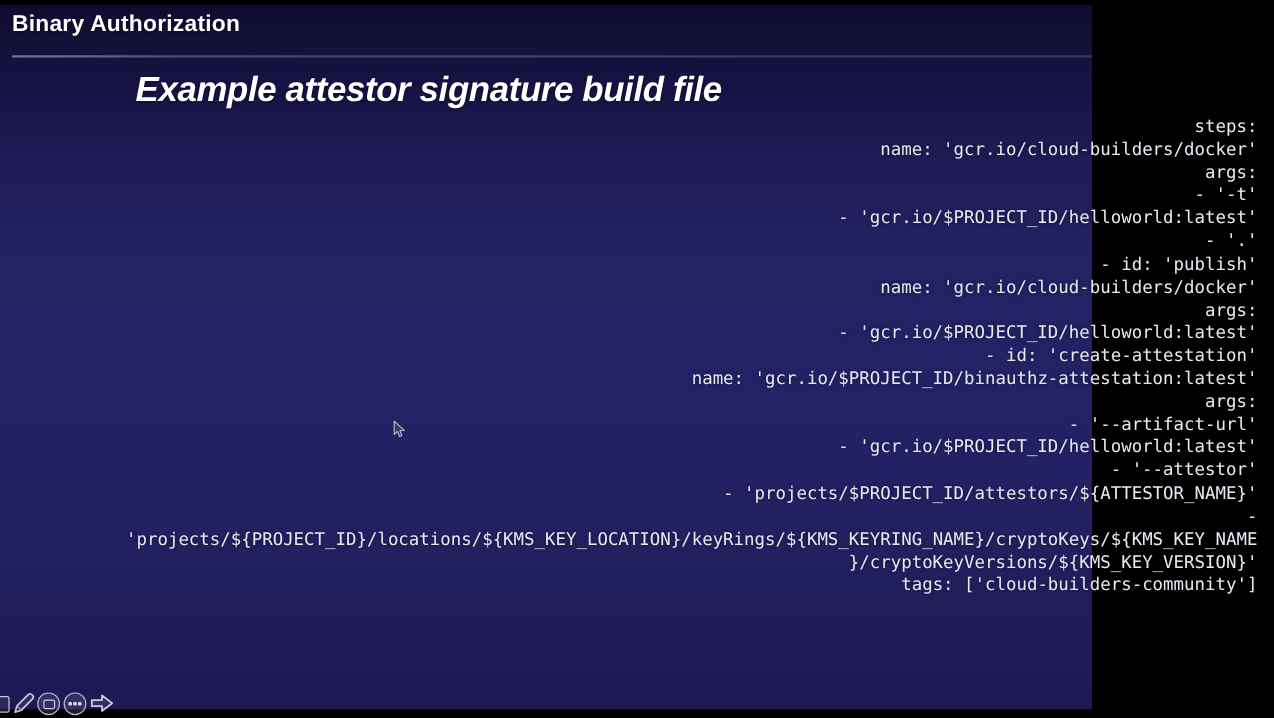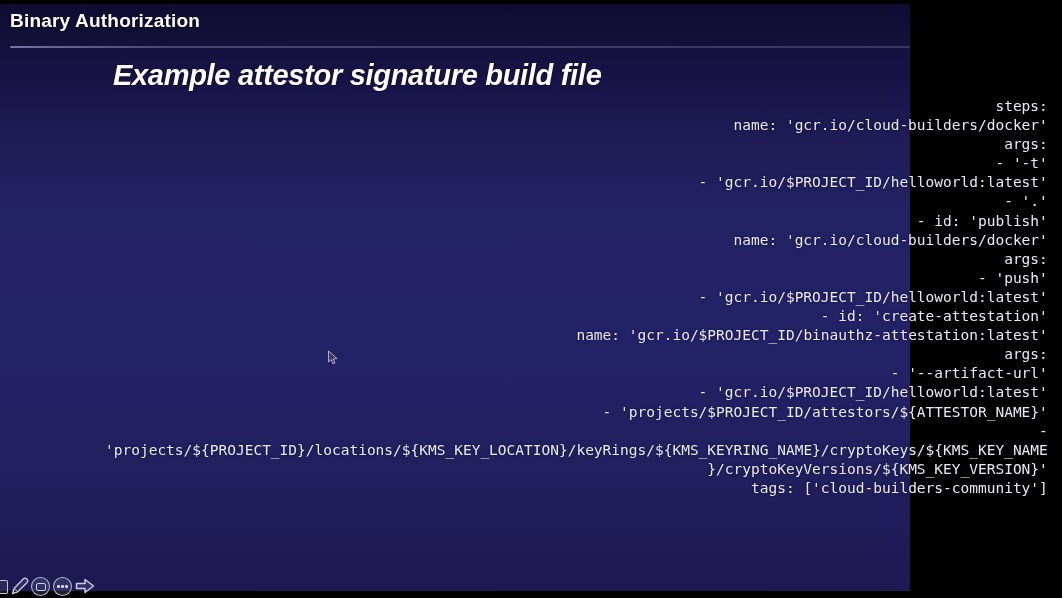--- a/index.html
+++ b/index.html
@@ -135,27 +135,27 @@
   <div class="code">
     <div class="line">steps:</div>
     <div class="line">    name: 'gcr.io/cloud-builders/docker'</div>
     <div class="line">    args:</div>
     <div class="line">      - '-t'</div>
     <div class="line">      - 'gcr.io/$PROJECT_ID/helloworld:latest'</div>
     <div class="line">      - '.'</div>
     <div class="line">  - id: 'publish'</div>
     <div class="line">    name: 'gcr.io/cloud-builders/docker'</div>
     <div class="line">    args:</div>
-    <div class="line">      - 'push'</div>
     <div class="line">      - 'gcr.io/$PROJECT_ID/helloworld:latest'</div>
     <div class="line">  - id: 'create-attestation'</div>
     <div class="line">    name: 'gcr.io/$PROJECT_ID/binauthz-attestation:latest'</div>
     <div class="line">    args:</div>
     <div class="line">      - '--artifact-url'</div>
     <div class="line">      - 'gcr.io/$PROJECT_ID/helloworld:latest'</div>
+    <div class="line">      - '--attestor'</div>
     <div class="line">      - 'projects/$PROJECT_ID/attestors/${ATTESTOR_NAME}'</div>
     <div class="line">      -</div>
     <div class="line">'projects/${PROJECT_ID}/locations/${KMS_KEY_LOCATION}/keyRings/${KMS_KEYRING_NAME}/cryptoKeys/${KMS_KEY_NAME</div>
     <div class="line">}/cryptoKeyVersions/${KMS_KEY_VERSION}'</div>
     <div class="line">tags: ['cloud-builders-community']</div>
   </div>
 
   <svg class="mouse-cursor" viewBox="0 0 12 16">
     <path d="M1.5 1 L1.5 12 L4.3 9.6 L6 13.8 L8 13 L6.3 8.9 L10 8.6 Z" fill="#3c3c58" stroke="rgba(205,205,225,0.9)" stroke-width="0.9" stroke-linejoin="round"></path>
   </svg>

